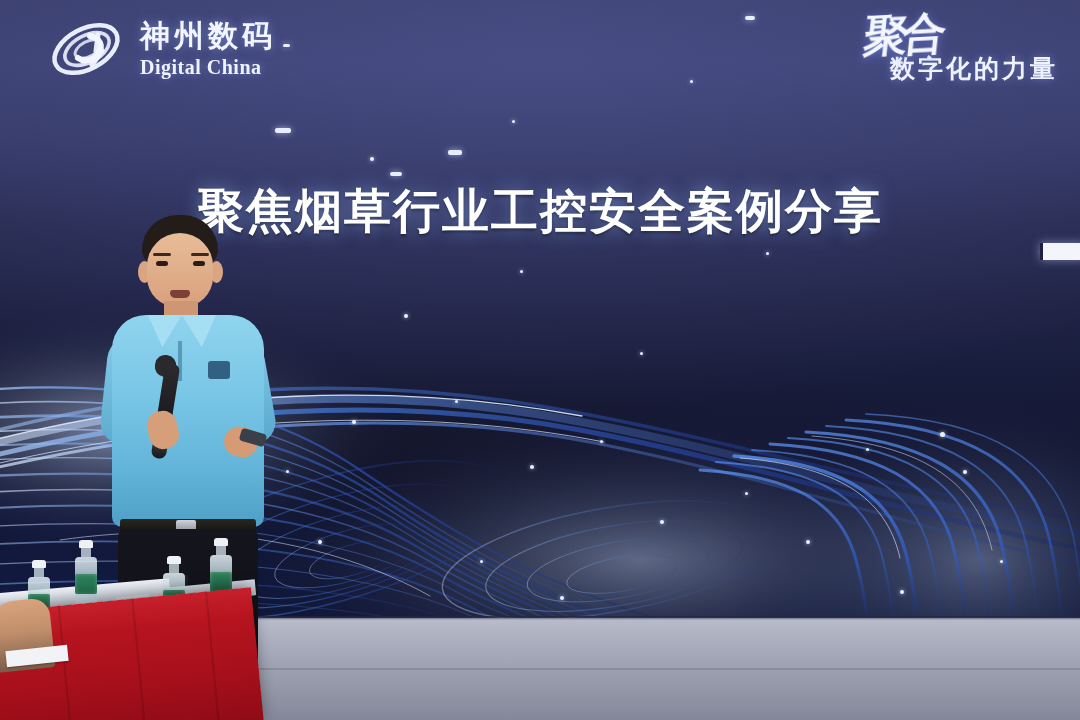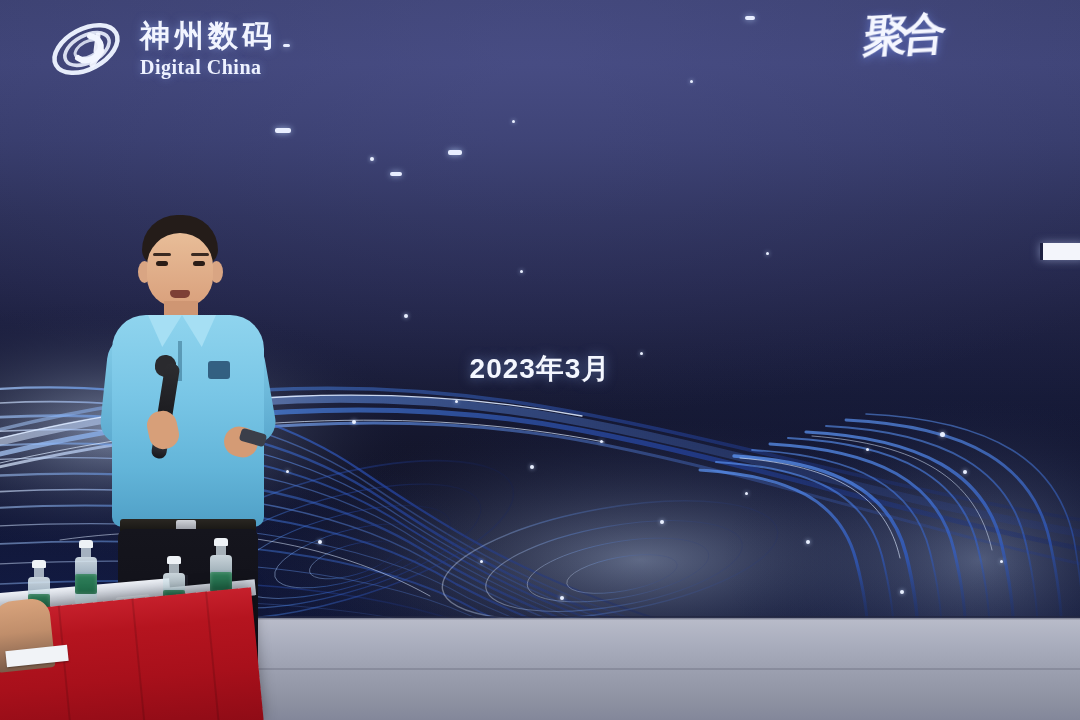--- a/index.html
+++ b/index.html
@@ -350,23 +350,24 @@
       </svg>
     </span>
     <span class="brand-txt">
       <span class="brand-cn">神州数码</span>
       <span class="brand-en">Digital China</span>
     </span>
   </div>
 
   <div class="eventmark">
     <div class="eventmark-cal">聚合</div>
-  </div>
-
-  <div class="slide-date">2023年3月</div>
+    <div class="eventmark-sub">数字化的力量</div>
+  </div>
+
+  <div class="slide-title">聚焦烟草行业工控安全案例分享</div>
 
   <div class="bezel-chip"></div>
 
   <div class="floor"></div>
   <div class="floor-edge"></div>
   <div class="floor-seam"></div>
 
   <div class="speaker">
     <div class="sp-hair"></div>
     <div class="sp-ear l"></div>

